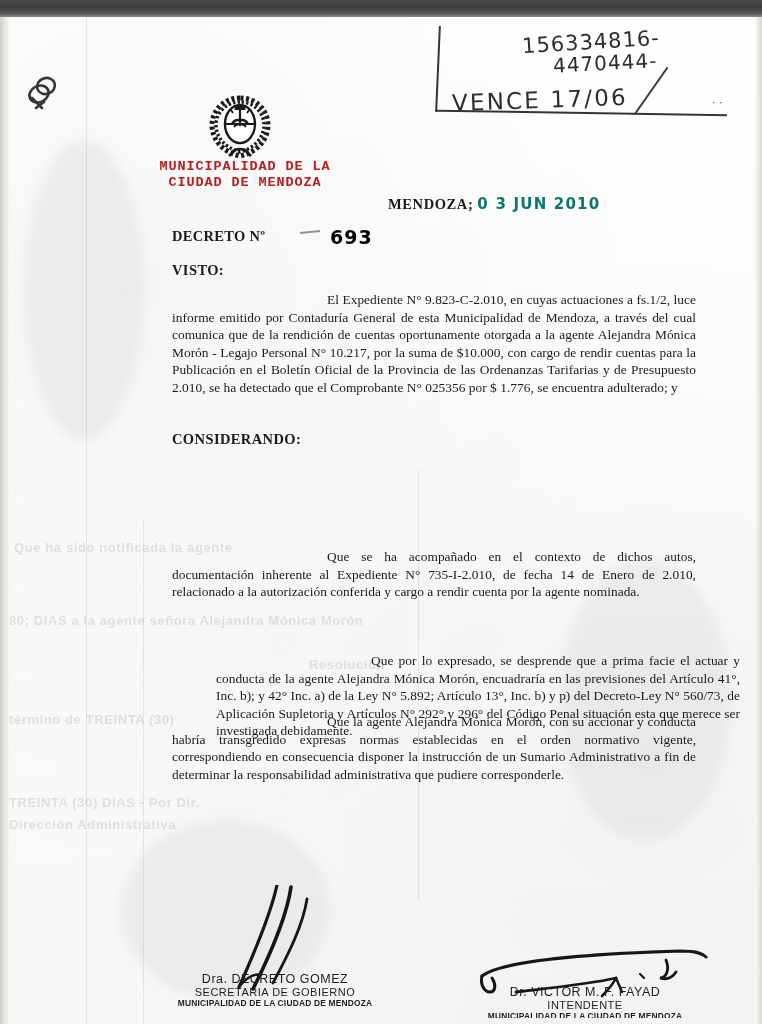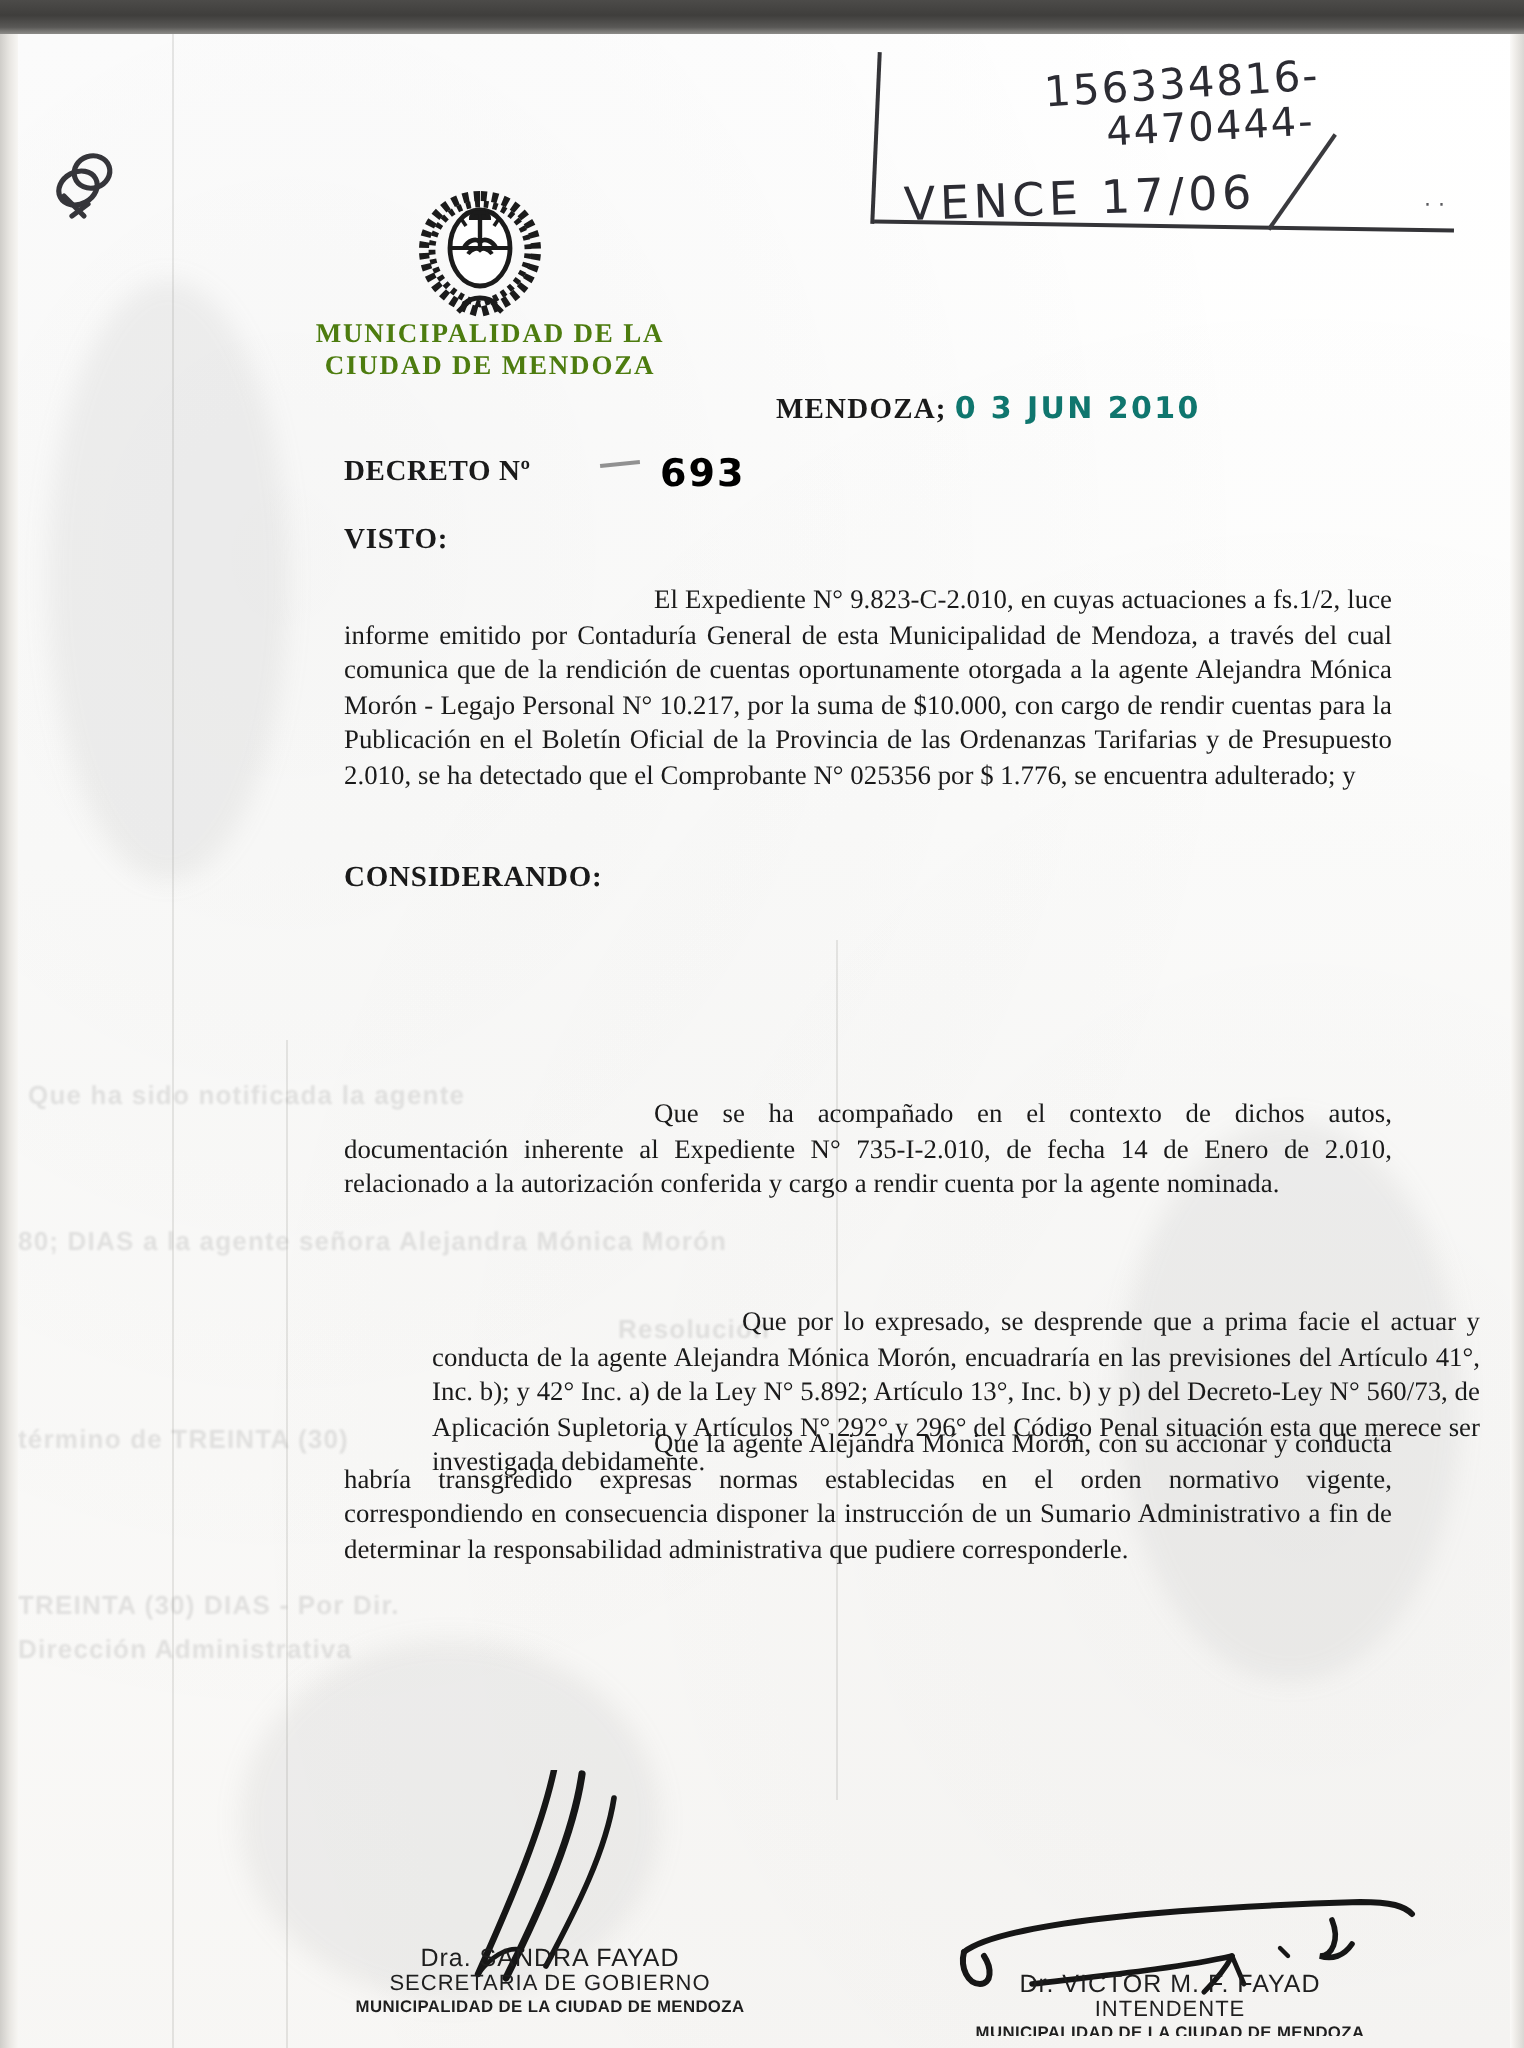--- a/index.html
+++ b/index.html
@@ -84,26 +84,26 @@
   .crest {
     position: absolute;
     left: 203px; top: 94px;
     width: 74px; height: 66px;
   }
   .letterhead {
     position: absolute;
     left: 145px; top: 159px;
     width: 200px;
     text-align: center;
-    font-family: Liberation Serif, serif;
+    font-family: Liberation Mono, monospace;
     font-weight: bold;
     font-size: 13.5px;
     line-height: 15.5px;
     letter-spacing: 0.9px;
-    color: #4d7c0f;
+    color: #b91c1c;
   }
 
   
   .hand {
     position: absolute;
     font-family: "DejaVu Sans", sans-serif;
     color: #2c2c33;
     font-weight: 500;
     white-space: nowrap;
   }
@@ -339,21 +339,21 @@
 
   <svg class="sig-svg sig-left-svg" width="190" height="110" viewBox="0 0 190 110">
     <g fill="none" stroke="#161616" stroke-linecap="round">
       <path d="M62 0 C56 28 42 62 24 102" stroke-width="3.2"></path>
       <path d="M76 2 C72 30 58 64 38 104" stroke-width="3.6"></path>
       <path d="M92 14 C88 40 74 68 58 98" stroke-width="2.8"></path>
       <path d="M24 102 C30 94 38 88 46 90" stroke-width="2.4"></path>
     </g>
   </svg>
   <div class="sig-block sig-left-block">
-    <div class="sig-name">Dra. SANDRA FAYAD</div>
+    <div class="sig-name">Dra. DECRETO GOMEZ</div>
     <div class="sig-role">SECRETARIA DE GOBIERNO</div>
     <div class="sig-org">MUNICIPALIDAD DE LA CIUDAD DE MENDOZA</div>
   </div>
 
   <svg class="sig-svg sig-right-svg" width="250" height="80" viewBox="0 0 250 80">
     <g fill="none" stroke="#161616" stroke-linecap="round">
       <path d="M12 28 C30 14 110 6 210 3 C226 3 232 5 236 9" stroke-width="3"></path>
       <path d="M12 28 C10 36 14 44 20 44 C26 44 26 36 22 30" stroke-width="3"></path>
       <path d="M46 44 C80 40 120 36 146 30" stroke-width="2.8"></path>
       <path d="M146 30 C142 38 136 44 132 48" stroke-width="2.6"></path>

